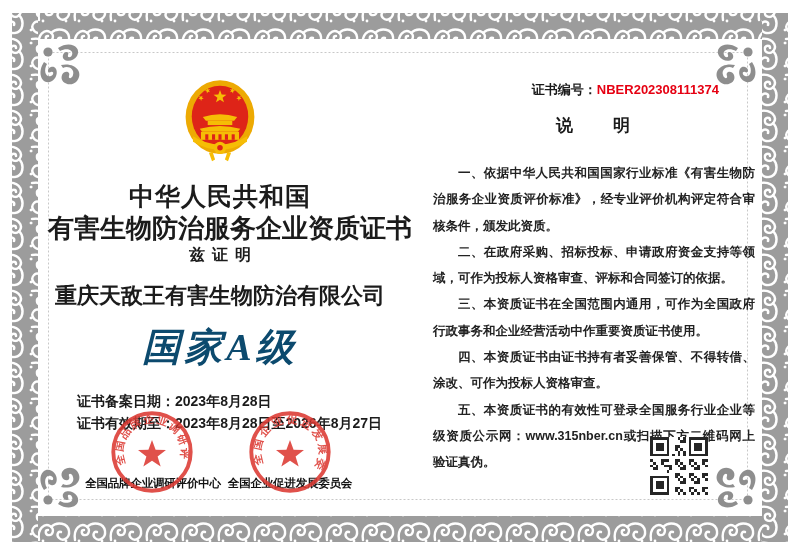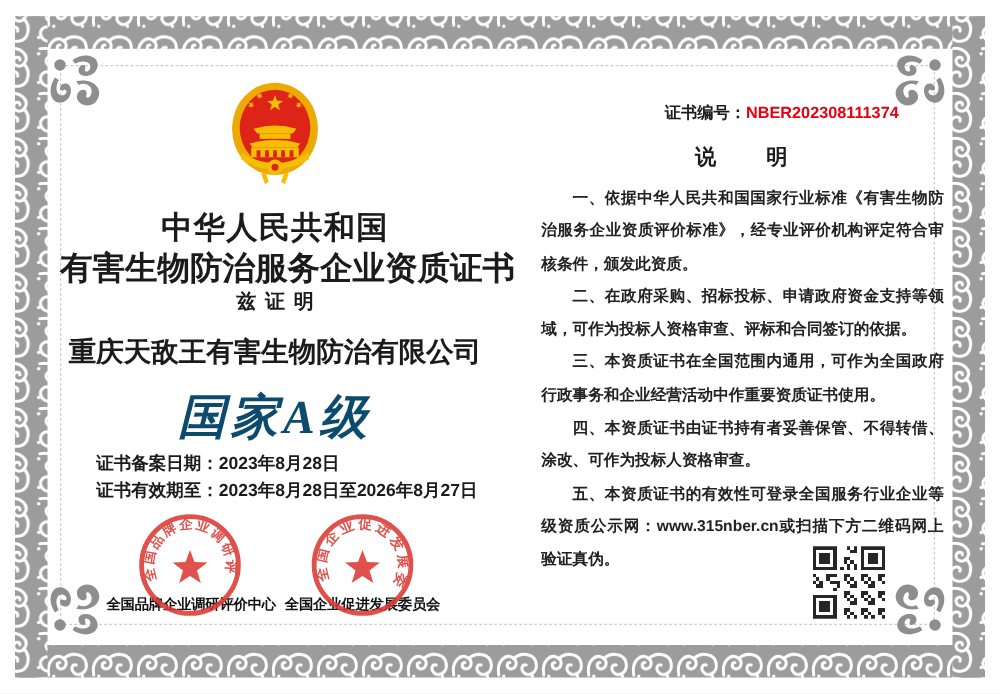--- a/index.html
+++ b/index.html
@@ -6,50 +6,50 @@
   .page{
     position:relative;width:800px;height:555px;background:#ffffff;
     overflow:hidden;
     font-family:"Liberation Sans","DejaVu Sans",sans-serif;
     color:#1b1b1b;
   }
   .frame-svg{position:absolute;left:0;top:0;z-index:1;}
   .content{position:absolute;left:0;top:0;width:800px;height:555px;z-index:2;}
 
   
-  .left-col{position:absolute;left:48px;top:52px;width:344px;text-align:center;}
+  .left-col{position:absolute;left:48px;top:66px;width:344px;text-align:center;}
   .emblem{display:block;margin:13px auto 0 auto;}
   .cert-country{margin-top:15px;font-size:25px;font-weight:bold;line-height:32px;letter-spacing:1px;}
   .cert-title{font-size:26px;font-weight:bold;line-height:32px;white-space:nowrap;text-align:right;}
   .certify{margin-top:1px;font-size:16px;font-weight:600;letter-spacing:7px;text-indent:7px;}
   .company{margin-top:15px;font-size:22px;font-weight:bold;white-space:nowrap;}
   .grade{
     margin-top:11px;font-size:38px;font-weight:bold;letter-spacing:4px;
     font-family:"Liberation Serif","DejaVu Serif",serif;
   }
-  .dates{text-align:left;padding-left:29px;font-size:14px;font-weight:bold;line-height:22px;}
+  .dates{margin-top:17px;text-align:left;padding-left:29px;font-size:14px;font-weight:bold;line-height:22px;}
   .date-line{white-space:nowrap;}
 
   
   .seal-label{
     position:absolute;top:476px;width:200px;text-align:center;
     font-size:11.5px;font-weight:bold;letter-spacing:-0.2px;color:#111;
   }
   .seal-label.l1{left:53px;}
   .seal-label.l2{left:190px;}
   .seal{position:absolute;width:86px;height:86px;opacity:.88;}
   .seal.s1{left:109px;top:409px;}
   .seal.s2{left:247px;top:409px;}
 
   
   .right-col{position:absolute;left:433px;top:58px;width:322px;}
   .cert-no{ text-align:right;padding-right:36px;font-size:13px;font-weight:bold;line-height:16px;margin-top:24px;white-space:nowrap;}
   .cert-no .num{color:#e60012;}
   .notes-heading{margin-top:18px;text-align:center;font-size:17px;font-weight:bold;line-height:20px;letter-spacing:2px;}
-  .notes{margin-top:9px;font-size:12.5px;font-weight:600;line-height:26.3px;text-align:justify;color:#222;}
+  .notes{margin-top:24px;font-size:12.5px;font-weight:600;line-height:26.3px;text-align:justify;color:#222;}
   .notes p{margin:0;text-indent:2em;}
 
   .qr{position:absolute;left:650px;top:437px;}
 </style>
 </head>
 <body>
 
 <div class="page">
 
   <svg class="frame-svg" width="800" height="555" aria-hidden="true">

